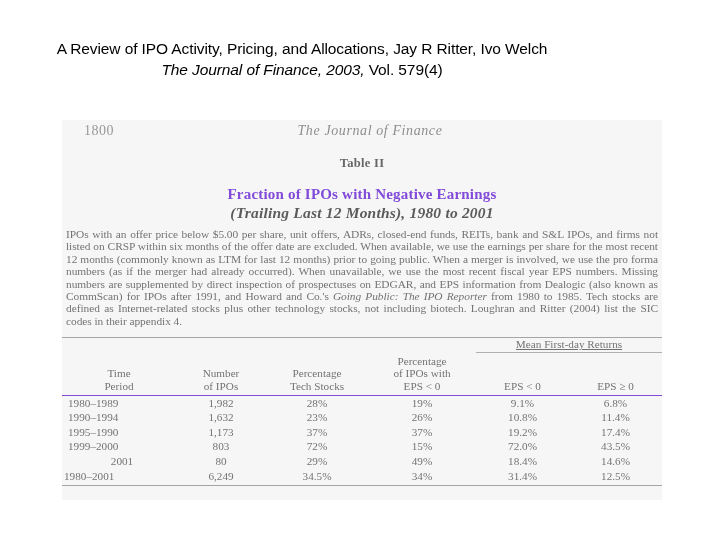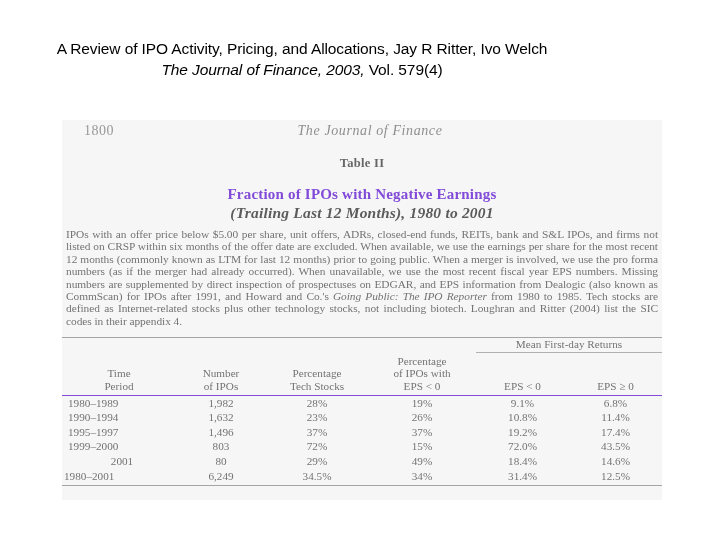--- a/index.html
+++ b/index.html
@@ -139,21 +139,21 @@
   }
   .spanhead {
     text-align: center;
     padding-bottom: 1px;
   }
   .spanhead .inner {
     display: block;
     border-bottom: 1px solid #a8a8a8;
     padding: 0 6px 1px 6px;
   }
-  .hdr-pad { padding-top: 5px; }
+  .hdr-pad { padding-top: 5px; text-decoration: underline; }
 
   .dtable tbody td {
     text-align: center;
     line-height: 13.6px;
     padding-top: 1px;
   }
   .dtable tbody td.period { text-align: left; padding-left: 6px; }
   .dtable tbody tr.total td.period { text-align: left; padding-left: 2px; }
   .col-period { width: 19%; }
   .col-num    { width: 15%; }
@@ -242,22 +242,22 @@
       </tr>
       <tr>
         <td class="period">1990–1994</td>
         <td>1,632</td>
         <td>23%</td>
         <td>26%</td>
         <td>10.8%</td>
         <td>11.4%</td>
       </tr>
       <tr>
-        <td class="period">1995–1997</td>
-        <td>1,496</td>
+        <td class="period">1995–1990</td>
+        <td>1,173</td>
         <td>37%</td>
         <td>37%</td>
         <td>19.2%</td>
         <td>17.4%</td>
       </tr>
       <tr>
         <td class="period">1999–2000</td>
         <td>803</td>
         <td>72%</td>
         <td>15%</td>

